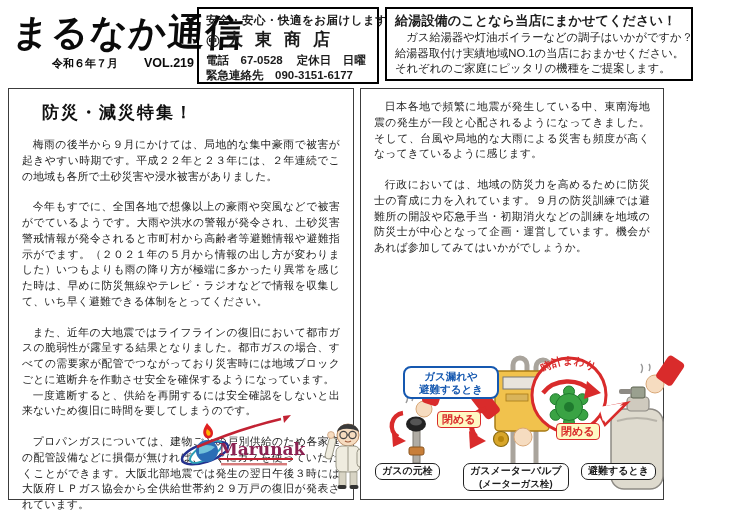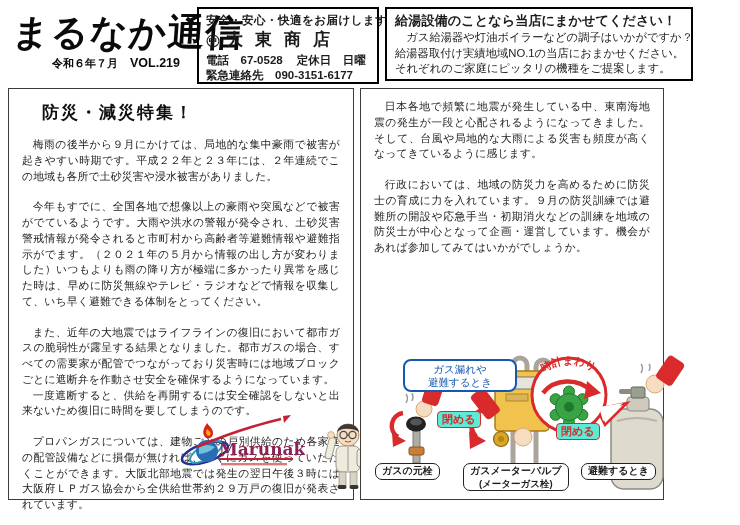--- a/index.html
+++ b/index.html
@@ -12,21 +12,21 @@
     font-family:"DejaVu Serif", serif;
     font-size:37px; font-weight:900; letter-spacing:1px;
     transform:skewX(-4deg); white-space:nowrap; color:#0a0a0a;
   }
   .masthead-sub{
     position:absolute; left:52px; top:56px; width:150px;
     font-size:11px; font-weight:bold; color:#0a0a0a;
     display:flex; gap:12px; align-items:baseline;
     font-family:"DejaVu Serif", serif;
   }
-  .masthead-sub .vol{ font-family:"Liberation Sans",sans-serif; font-size:12.5px; font-weight:bold; }
+  .masthead-sub .vol{ font-family:"Liberation Sans",sans-serif; font-size:12.5px; font-weight:bold;margin-left:14px; }
 
   
   .company-box{
     position:absolute; left:197px; top:7px; width:182px; height:77px;
     border:2.5px solid #000; padding:4px 7px 2px; line-height:1.32;
   }
   .company-box .slogan{ font-size:11.5px; font-weight:bold; letter-spacing:.5px; white-space:nowrap; }
   .company-box .namerow{ display:flex; align-items:center; gap:6px; margin:1px 0; }
   .company-box .mark{ font-size:14px; font-weight:bold; }
   .company-box .cname{ font-size:17px; font-weight:bold; letter-spacing:12px; white-space:nowrap; }
@@ -61,26 +61,26 @@
   .para.tight{ margin-bottom:0; }
 
   
   .brand-logo{ position:absolute; left:170px; top:324px; width:126px; height:66px; }
   .worker-mascot{ position:absolute; left:312px; top:332px; width:54px; height:72px; }
 
   
   .gas-illustration{ position:absolute; left:12px; top:262px; width:312px; height:148px; }
   .gas-illustration svg.scene{ position:absolute; inset:0; }
   .situation-label{
-    position:absolute; left:30px; top:8px; border:2px solid #1558b0; border-radius:8px;
-    background:#fff; color:#1558b0; font-weight:normal; font-size:10.5px;
-    line-height:1.2; padding:2px 23px; text-align:center; white-space:nowrap;
+    position:absolute; left:30px; top:15px; border:2px solid #1558b0; border-radius:8px;
+    background:#fff; color:#1558b0; font-weight:bold; font-size:10.5px;
+    line-height:1.2; padding:2px 14px; text-align:center; white-space:nowrap;
   }
   .close-label{
-    position:absolute; border:1.5px solid #d92b2b; border-radius:4px; background:#5eead4;
+    position:absolute; border:1.5px solid #d92b2b; border-radius:4px; background:#fef9c3;
     color:#d92b2b; font-weight:bold; font-size:11px; padding:0 4px; white-space:nowrap;
   }
   #close-label-1{ left:64px; top:60px; }
   #close-label-2{ left:183px; top:72px; }
   .valve-label{
     position:absolute; border:1.5px solid #222; border-radius:7px; background:#fff;
     font-size:10px; font-weight:bold; padding:1px 6px; white-space:nowrap; text-align:center;
     line-height:1.25;
   }
   #valve-label-1{ left:2px; top:112px; }

